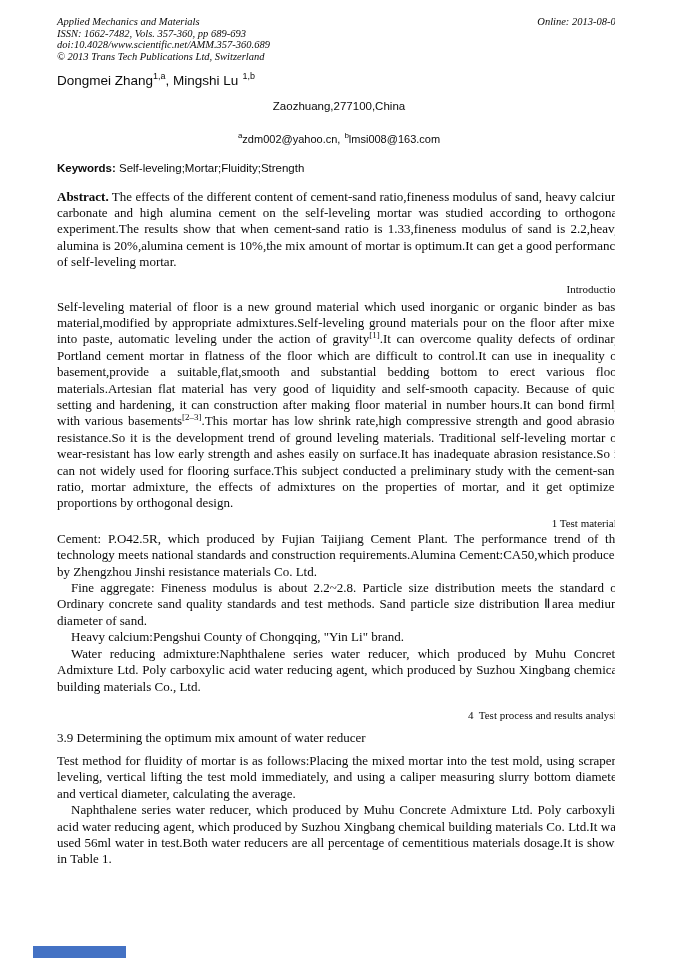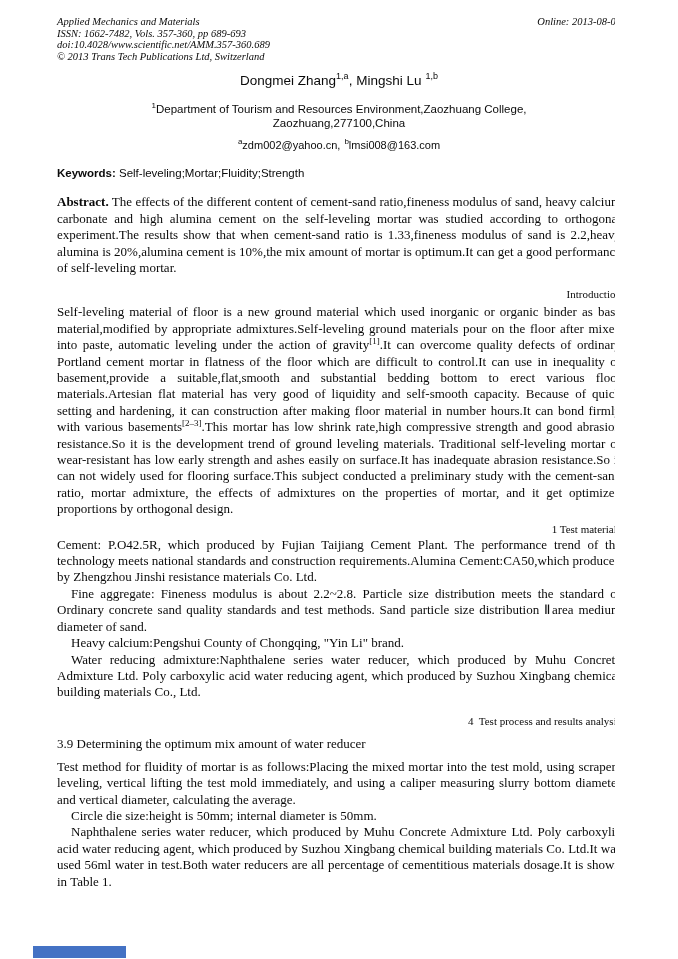--- a/index.html
+++ b/index.html
@@ -30,36 +30,35 @@
   .title {
     margin: 27px 0 0 0;
     text-align: center;
     font-family: "Liberation Sans", sans-serif;
     font-weight: 700;
     font-size: 15px;
     line-height: 18px;
   }
   .authors {
     margin-top: 9px;
-    text-align: center;
     font-family: "Liberation Sans", sans-serif;
     font-size: 13.5px;
   }
   .authors sup { font-size: 9px; }
   .sup-gap { margin-left: 4px; }
   .affiliation {
     margin-top: 11px;
     text-align: center;
     font-family: "Liberation Sans", sans-serif;
     font-size: 11.5px;
     line-height: 14px;
   }
   .affiliation sup { font-size: 8px; }
   .emails {
-    margin-top: 7px;
+    margin-top: 18px;
     text-align: center;
     font-family: "Liberation Sans", sans-serif;
     font-size: 11px;
   }
   .emails sup { font-size: 8px; }
   .keywords {
     margin-top: 17px;
     font-family: "Liberation Sans", sans-serif;
     font-size: 11.5px;
   }
@@ -112,21 +111,20 @@
         <div>doi:10.4028/www.scientific.net/AMM.357-360.689</div>
         <div>© 2013 Trans Tech Publications Ltd, Switzerland</div>
       </div>
       <div>Online: 2013-08-08</div>
     </div>
 
 
     <div class="authors"><span>Dongmei Zhang</span><sup>1,a</sup><span>, </span> <span>Mingshi Lu</span><sup class="sup-gap">1,b</sup></div>
 
     <div class="affiliation">
-      <div><sup>1</sup><span>Department of Tourism and Resources Environment,Zaozhuang College,</span></div>
       <div>Zaozhuang,277100,China</div>
     </div>
 
     <div class="emails"><sup>a</sup><span>zdm002@yahoo.cn,</span><sup class="sup-gap">b</sup><span>lmsi008@163.com</span></div>
 
     <div class="keywords"><span class="kw-label">Keywords:</span> <span>Self-leveling;Mortar;Fluidity;Strength</span></div>
 
     <p class="body-p abstract"><span class="b">Abstract.</span> <span>The effects of the different content of cement-sand ratio,fineness modulus of sand, heavy calcium carbonate and high alumina cement on the self-leveling mortar was studied according to orthogonal experiment.The results show that  when cement-sand ratio is 1.33,fineness modulus of sand is 2.2,heavy alumina is 20%,alumina cement is 10%,the mix amount of mortar is optimum.It can get a good performance of self-leveling mortar.</span></p>
 
     <h2 class="sec-heading">Introduction</h2>
@@ -138,19 +136,18 @@
     <p class="body-p">Cement: P.O42.5R, which produced by Fujian Taijiang Cement Plant. The performance trend of the technology meets national standards and construction requirements.Alumina Cement:CA50,which produced by Zhengzhou Jinshi resistance materials Co. Ltd.</p>
     <p class="body-p indent">Fine aggregate: Fineness modulus is about 2.2~2.8. Particle size distribution meets the standard of Ordinary concrete sand quality standards and test methods. Sand particle size distribution Ⅱarea medium diameter of sand.</p>
     <p class="body-p indent">Heavy calcium:Pengshui County of Chongqing, "Yin Li" brand.</p>
     <p class="body-p indent">Water reducing admixture:Naphthalene series water reducer, which produced by Muhu Concrete Admixture Ltd. Poly carboxylic acid water reducing agent, which produced by Suzhou Xingbang chemical building materials Co., Ltd.</p>
 
     <h2 class="sec-heading num-heading mt">4  Test process and results analysis</h2>
 
     <div class="sub-heading">3.9 Determining the optimum mix amount of water reducer</div>
 
     <p class="body-p">Test method for fluidity of mortar is as follows:Placing the mixed mortar into the test mold, using scrapers leveling, vertical lifting the test mold immediately, and using a caliper measuring slurry bottom diameter and vertical diameter, calculating the average.</p>
-    <p class="body-p indent">Circle die size:height is 50mm; internal diameter is 50mm.</p>
     <p class="body-p indent">Naphthalene series water reducer, which produced by Muhu Concrete Admixture Ltd. Poly carboxylic acid water reducing agent, which produced by Suzhou Xingbang chemical building materials Co. Ltd.It was used 56ml water in test.Both water reducers are all percentage of cementitious materials dosage.It is shown in Table 1.</p>
 
   </div>
 
   <div class="footer-bar"></div>
 </div>
 
 </body></html>

